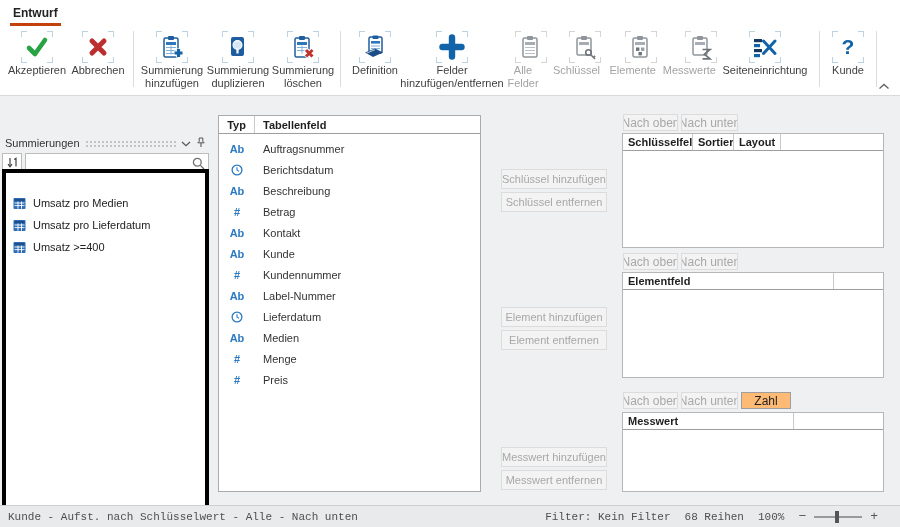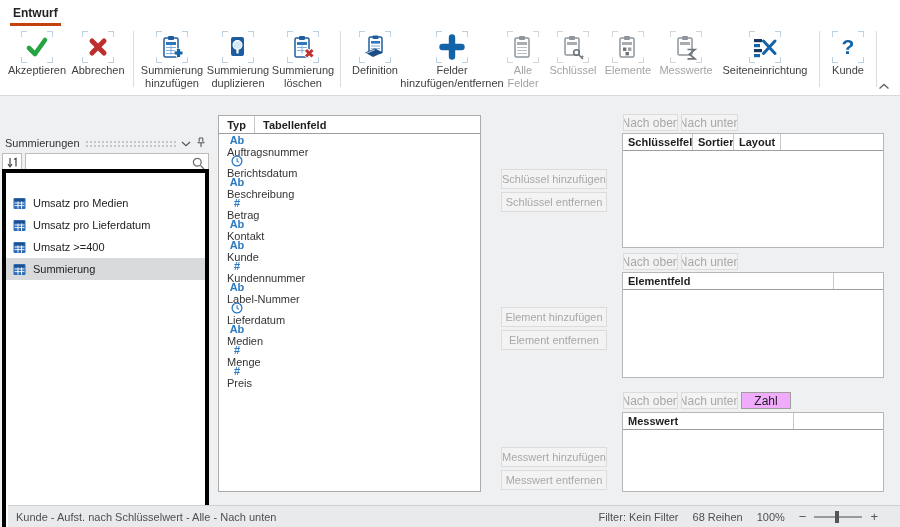--- a/index.html
+++ b/index.html
@@ -13,21 +13,21 @@
   .tab { display:inline-block; margin-left:10px; padding:6px 3px 3px; font-size:12px;
          font-weight:bold; color:#222; border-bottom:5px solid #c2410c; cursor:default; }
 
   
   .ribbon { position:absolute; left:0; top:26px; right:0; height:70px; background:#fff;
             border-bottom:1px solid #d9d9d9; display:flex; align-items:flex-start;
             padding:3px 0 0 6px; }
   .rbtn { display:flex; flex-direction:column; align-items:center; padding-top:3px;
           height:62px; text-align:center; line-height:1.18; color:#3f3f3f; cursor:default; }
   .rbtn .rlabel { margin-top:2px; font-size:11px; }
-  .rbtn.disabled { color:#a3a3a3; }
+  .rbtn.disabled { color:#a3a3a3;align-items:flex-end; }
   .ic { position:relative; width:30px; height:30px; display:flex; align-items:center;
         justify-content:center; }
   .ic i { position:absolute; width:6px; height:6px; border:0 solid #bcd2e2; }
   .rbtn.disabled .ic i { border-color:#d5d5d5; }
   .ic i.tl { left:-1px; top:-1px;  border-left-width:1px; border-top-width:1px; }
   .ic i.tr { right:-1px; top:-1px; border-right-width:1px; border-top-width:1px; }
   .ic i.bl { left:-1px; bottom:-1px; border-left-width:1px; border-bottom-width:1px; }
   .ic i.br { right:-1px; bottom:-1px; border-right-width:1px; border-bottom-width:1px; }
   .rsep { width:1px; background:#dcdcdc; align-self:stretch; margin:2px 5px 8px; }
   .help-glyph { font-size:21px; font-weight:bold; color:#1263a8; line-height:26px; }
@@ -54,43 +54,43 @@
   .sb-item.selected { background:#d8dadc; }
 
   
   .fields { position:absolute; left:218px; top:115px; width:263px; height:377px;
             background:#fff; border:1px solid #ababab; }
   .ft-head { display:flex; height:18px; border-bottom:1px solid #9e9e9e; font-weight:bold;
              color:#1e1e1e; }
   .ft-head .ft-c1 { border-right:1px solid #c9c9c9; }
   .ft-c1 { width:36px; display:flex; align-items:center; justify-content:center; }
   .ft-c2 { flex:1; display:flex; align-items:center; padding-left:8px; }
-  .ft-row { display:flex; height:21px; align-items:flex-start; color:#333;flex-direction:column; }
+  .ft-row { display:flex; height:21px; align-items:flex-end; color:#333; }
   .tg { color:#2b79c2; font-weight:bold; }
 
   
   .midbtn { position:absolute; left:501px; width:106px; height:20px; background:#f3f3f3;
             border:1px solid #dcdcdc; color:#a8a8a8; display:flex; align-items:center;
             justify-content:center; white-space:nowrap; }
 
   
   .smbtn { position:absolute; height:17px; background:#f3f3f3; border:1px solid #dcdcdc;
            color:#a8a8a8; font-size:12px; display:flex; align-items:center;
            justify-content:center; white-space:nowrap; overflow:hidden; }
-  .smbtn.enabled { background:#f0abfc; border-color:#9e9e9e; color:#1e1e1e; }
+  .smbtn.enabled { background:#fdba74; border-color:#9e9e9e; color:#1e1e1e; }
   .rtable { position:absolute; background:#fff; border:1px solid #b7b7b7; }
   .rt-head { display:flex; height:17px; border-bottom:1px solid #9e9e9e; font-weight:bold;
              color:#1e1e1e; }
   .rt-cell { display:flex; align-items:center; padding-left:5px; border-right:1px solid #c9c9c9;
              overflow:hidden; white-space:nowrap; }
   .rt-cell:last-child { border-right:none;margin-top:48px; }
 
   
-  .statusbar { position:absolute; left:8px; right:0; top:505px; height:22px; background:#e9eaec;
-               border-top:1px solid #cfcfcf; display:flex; align-items:center; color:#4f4f4f; }
+  .statusbar { position:absolute; left:0; right:0; top:505px; height:22px; background:#e9eaec;
+               border-top:1px solid #cfcfcf; display:flex; align-items:center; color:#4f4f4f;font-family:Liberation Mono, monospace; }
   .sb-left { flex:1; padding-left:8px; }
   .sb-right { display:flex; align-items:center; gap:14px; margin-right:22px; }
   .zoomer { display:flex; align-items:center; gap:8px; }
   .ztrack { position:relative; width:48px; height:2px; background:#9a9a9a; }
   .zthumb { position:absolute; left:21px; top:-5px; width:4px; height:12px; background:#555; }
   .zbtn { font-size:13px; color:#555; cursor:default; }
 </style>
 </head>
 <body>
 
@@ -378,29 +378,20 @@
         <span>Umsatz pro Lieferdatum</span>
       </div>
       <div class="sb-item">
         <svg width="13" height="13" viewBox="0 0 13 13">
             <rect x="0.5" y="1" width="12" height="11" rx="1" fill="#2e6db5"></rect>
             <rect x="1.5" y="2" width="10" height="2.2" fill="#1d4f8c"></rect>
             <path d="M1.5 6h10M1.5 8.6h10" stroke="#fff" stroke-width="0.9"></path>
             <path d="M5 4.5v7.2M8.5 4.5v7.2" stroke="#fff" stroke-width="0.9"></path>
           </svg>
         <span>Umsatz &gt;=400</span>
-      </div>
-      <div class="sb-item selected">
-        <svg width="13" height="13" viewBox="0 0 13 13">
-            <rect x="0.5" y="1" width="12" height="11" rx="1" fill="#2e6db5"></rect>
-            <rect x="1.5" y="2" width="10" height="2.2" fill="#1d4f8c"></rect>
-            <path d="M1.5 6h10M1.5 8.6h10" stroke="#fff" stroke-width="0.9"></path>
-            <path d="M5 4.5v7.2M8.5 4.5v7.2" stroke="#fff" stroke-width="0.9"></path>
-          </svg>
-        <span>Summierung</span>
       </div>
     </div>
   </div>
 
   <div class="fields">
     <div class="ft-head">
       <span class="ft-c1">Typ</span>
       <span class="ft-c2">Tabellenfeld</span>
     </div>
     <div class="ft-row">

